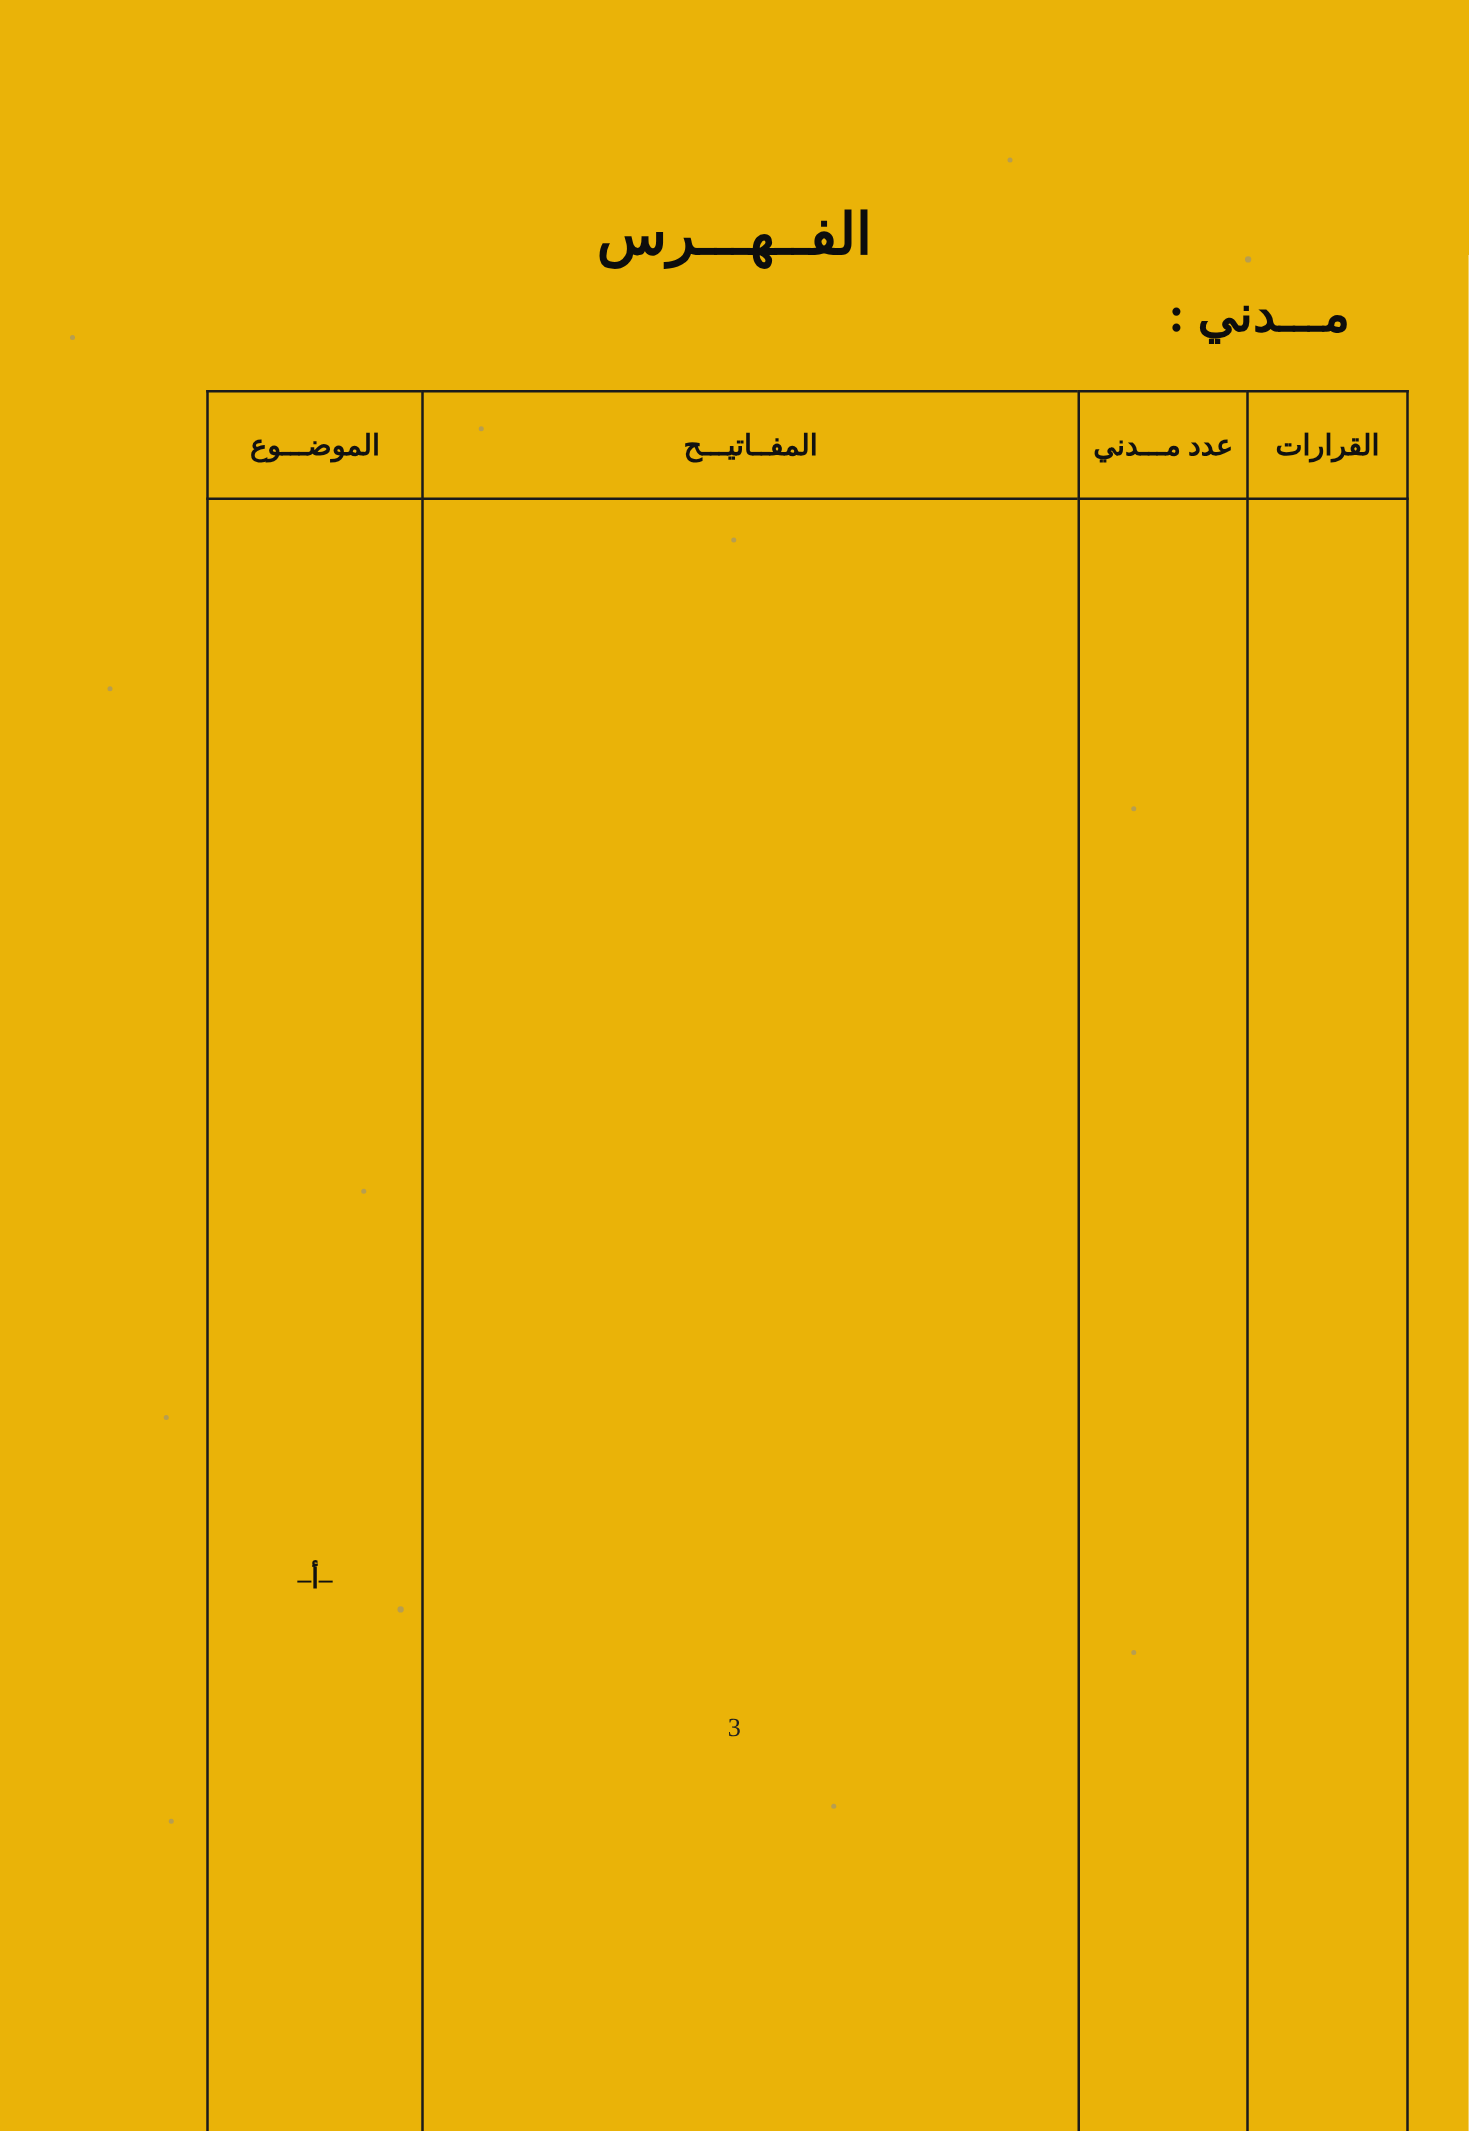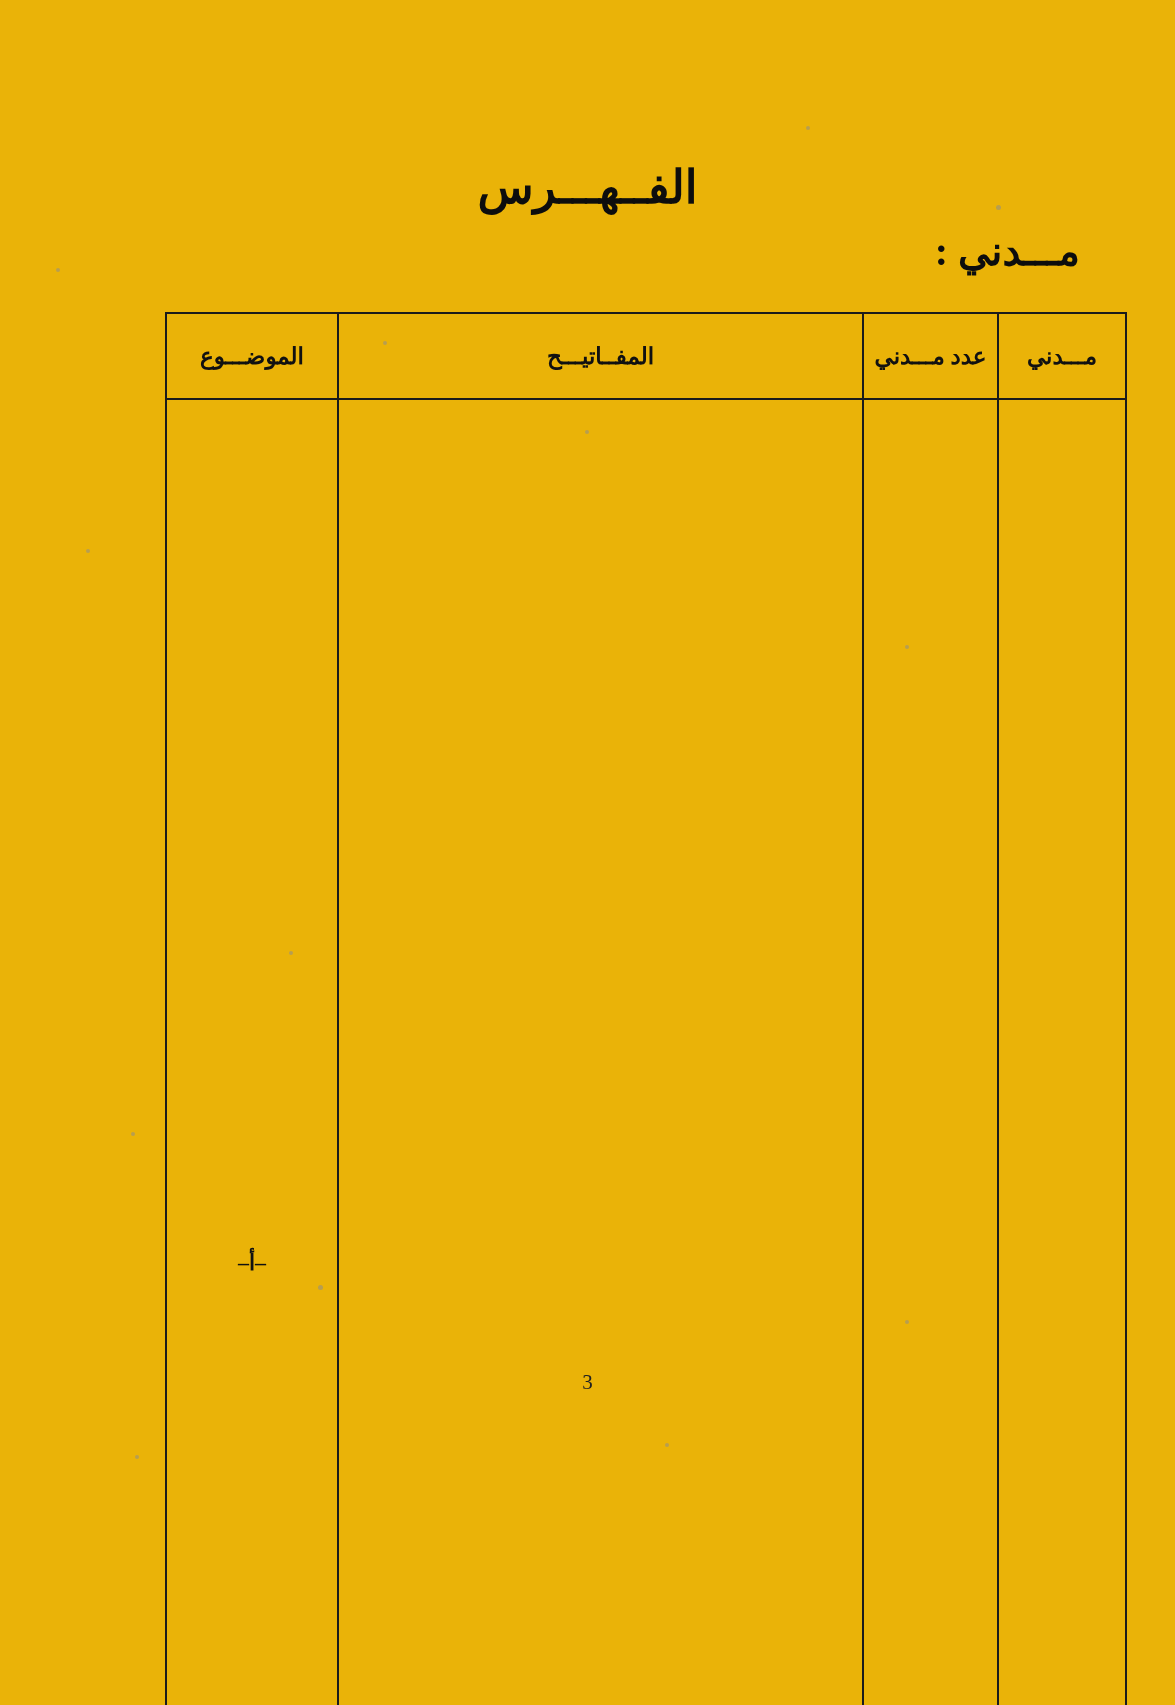--- a/index.html
+++ b/index.html
@@ -165,21 +165,21 @@
 
   <table class="index-table">
     <colgroup>
       <col class="col-page">
       <col class="col-count">
       <col class="col-keys">
       <col class="col-subject">
     </colgroup>
     <thead>
       <tr>
-        <th>مـــدني</th>
+        <th>القرارات</th>
         <th>عدد مـــدني</th>
         <th>المفــاتيـــح</th>
         <th>الموضـــوع</th>
       </tr>
     </thead>
     <tbody id="rows-body">
         <tr class="letter">
           <td class="page"></td>
           <td class="count"></td>
           <td class="keys"></td>

